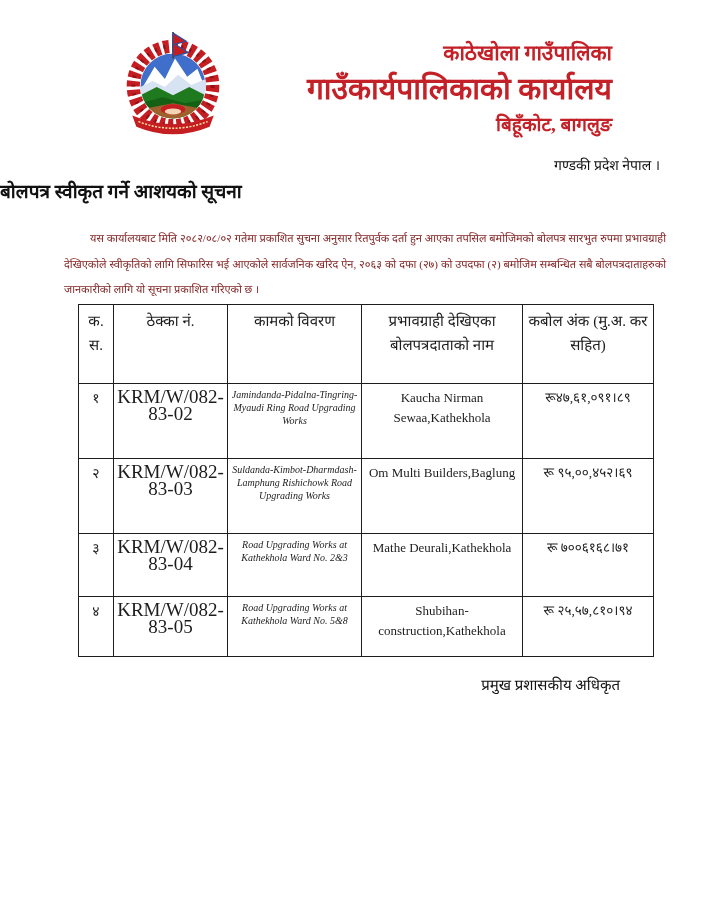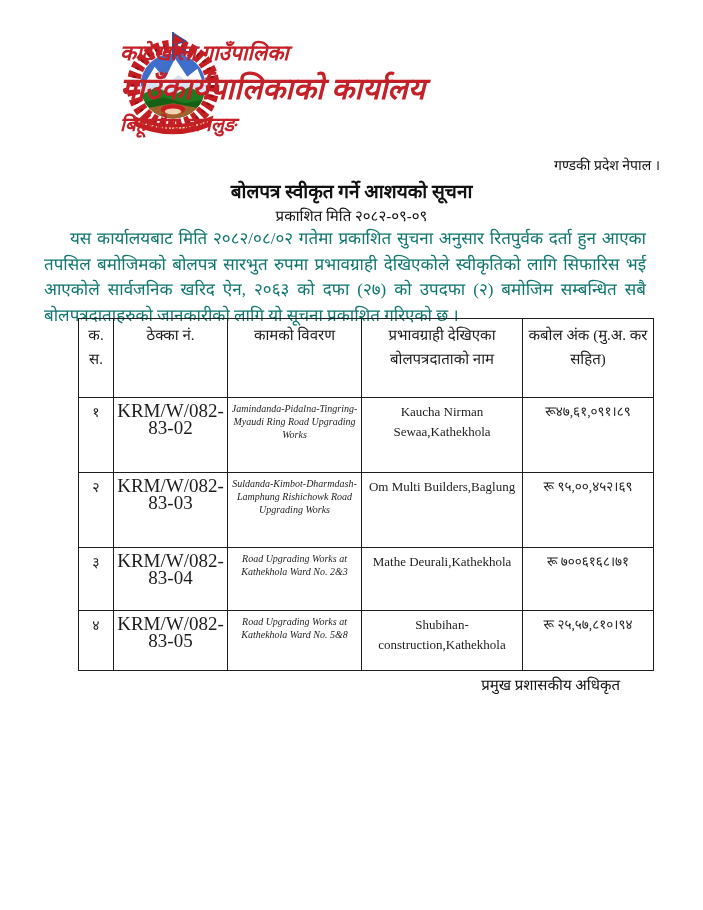--- a/index.html
+++ b/index.html
@@ -12,46 +12,46 @@
     width:703px;height:910px;
     background:#ffffff;
     font-family:"Liberation Serif","DejaVu Serif",serif;
     color:var(--ink);
     overflow:hidden;
   }
   
   .emblem{position:absolute;left:122px;top:28px;width:102px;height:114px;}
   .letterhead{
     position:absolute;left:120px;right:91px;top:38px;
-    text-align:left;color:var(--brand-red);font-style:italic;
+    text-align:right;color:var(--brand-red);
   }
   .lh-line1{font-size:21px;font-weight:bold;line-height:30px;}
   .lh-line2{font-size:30px;font-weight:bold;line-height:42px;}
   .lh-line3{font-size:19px;font-weight:bold;line-height:30px;}
   .province{
     position:absolute;right:43px;top:155px;
     font-size:14px;color:#111;
   }
   .notice-title{
     position:absolute;left:0;right:0;top:178px;
-    text-align:center;font-size:19px;font-weight:bold;color:#111;
+    text-align:left;font-size:19px;font-weight:bold;color:#111;
   }
   .pub-date{
     position:absolute;left:0;right:0;top:205px;
     text-align:center;font-size:15px;color:#111;
   }
   
   .body-par{
-    position:absolute;left:44px;width:602px;top:226px;
-    font-size:17px;line-height:25.5px;
-    text-align:justify;text-indent:26px;color:#0f766e;
+    position:absolute;left:64px;width:602px;top:226px;
+    font-size:11px;line-height:25.5px;
+    text-align:justify;text-indent:26px;color:#7f1d1d;
   }
   
   table.notice-table{
-    position:absolute;left:78px;top:318px;
+    position:absolute;left:78px;top:304px;
     border-collapse:collapse;table-layout:fixed;
     width:576px;
     border-radius:30px;
   }
   .notice-table td,.notice-table th{
     border:1.3px solid #1d1d1d;
     vertical-align:top;
     text-align:center;
     padding:4px 3px 2px 3px;
     font-weight:normal;
@@ -116,21 +116,20 @@
 
   <div class="letterhead">
     <div class="lh-line1">काठेखोला गाउँपालिका</div>
     <div class="lh-line2">गाउँकार्यपालिकाको कार्यालय</div>
     <div class="lh-line3">बिहूँकोट, बागलुङ</div>
   </div>
 
   <div class="province">गण्डकी प्रदेश नेपाल ।</div>
 
   <div class="notice-title">बोलपत्र स्वीकृत गर्ने आशयको सूचना</div>
-  <div class="pub-date">प्रकाशित मिति २०८२-०९-०९</div>
 
   <div class="body-par">यस कार्यालयबाट मिति २०८२/०८/०२ गतेमा प्रकाशित सुचना अनुसार रितपुर्वक दर्ता हुन आएका तपसिल बमोजिमको बोलपत्र सारभुत रुपमा प्रभावग्राही देखिएकोले स्वीकृतिको लागि सिफारिस भई आएकोले सार्वजनिक खरिद ऐन, २०६३ को दफा (२७) को उपदफा (२) बमोजिम सम्बन्धित सबै बोलपत्रदाताहरुको जानकारीको लागि यो सूचना प्रकाशित गरिएको छ ।</div>
 
   <table class="notice-table">
     <colgroup>
       <col class="c-sn">
         <col class="c-contract">
         <col class="c-work">
         <col class="c-bidder">
         <col class="c-amount">

